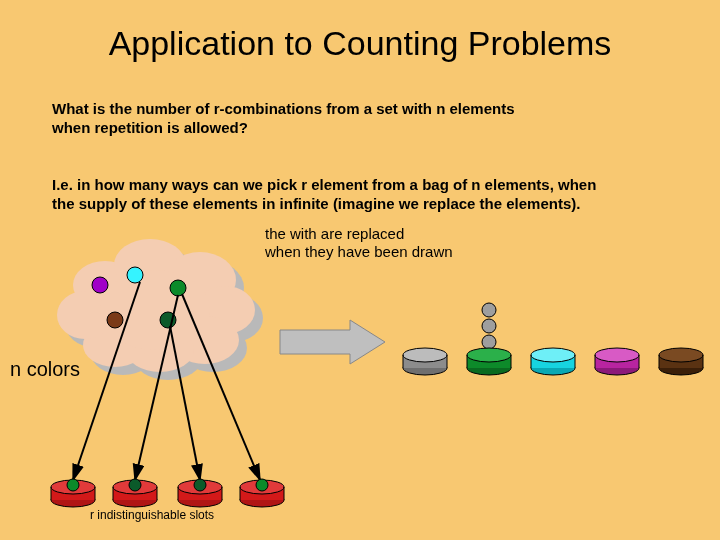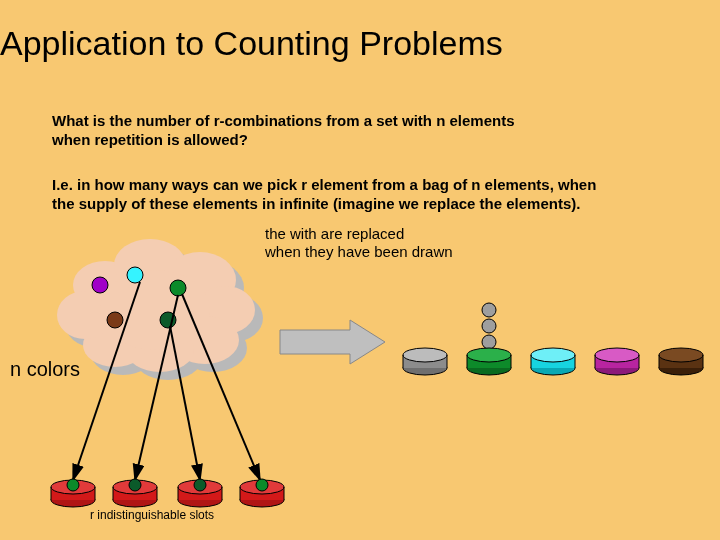--- a/index.html
+++ b/index.html
@@ -10,32 +10,31 @@
     background: #f8c871;
     font-family: Arial, Helvetica, sans-serif;
     color: #000;
     overflow: hidden;
   }
   .title {
     position: absolute;
     top: 24px;
     left: 0;
     right: 0;
-    text-align: left;
+    text-align: center;
     font-size: 34px;
   }
   .para1 {
     position: absolute;
     top: 100px;
     left: 52px;
     right: 70px;
     font-size: 15px;
     font-weight: bold;
     line-height: 1.25;
-    margin-top: 12px;
   }
   .para2 {
     position: absolute;
     top: 162px;
     left: 52px;
     right: 40px;
     font-size: 15px;
     font-weight: bold;
     line-height: 1.25;
     margin-top: 14px;

